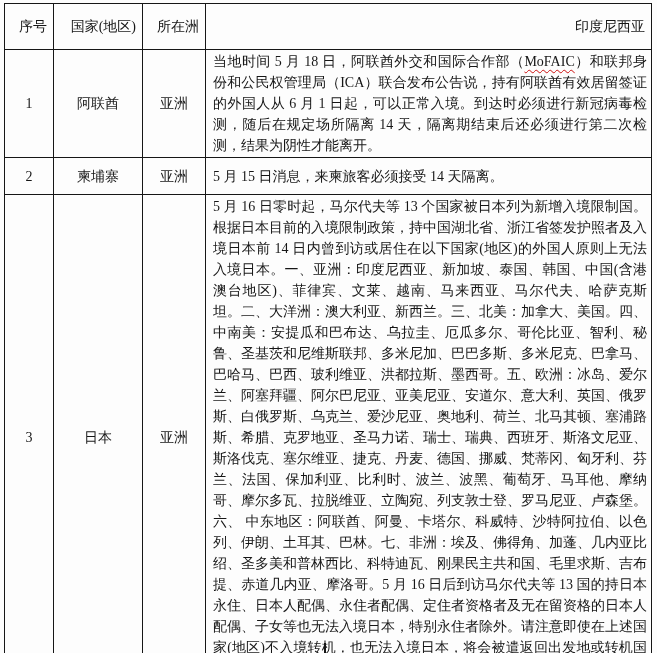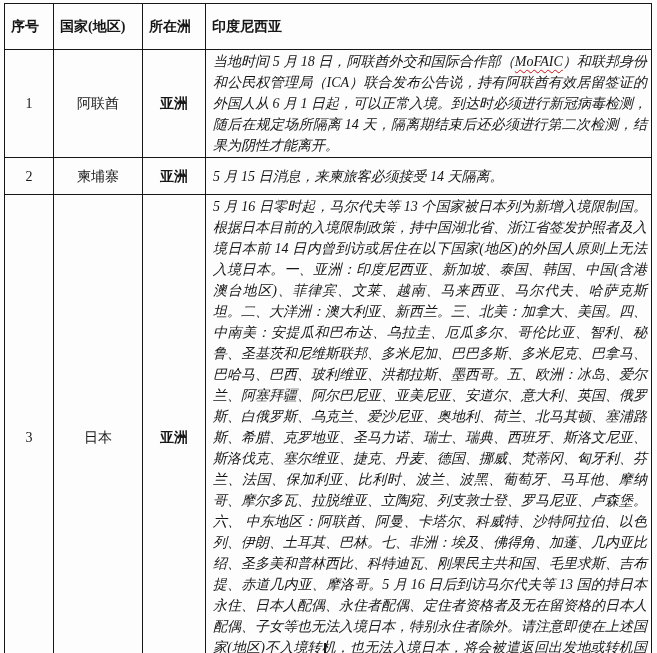--- a/index.html
+++ b/index.html
@@ -28,36 +28,35 @@
   table.doc-table th,
   table.doc-table td {
     border: 1px solid #161616;
     font-size: 14px;
     line-height: 21px;
     vertical-align: middle;
     word-break: break-all;
   }
   th.h-index, td.c-index       { width: 36px; }
   th.h-country, td.c-country   { width: 76px; }
-  th.h-continent, td.c-continent { width: 50px; font-weight: bold; }
+  th.h-continent, td.c-continent { width: 50px; }
   th.h-content, td.c-content   { width: auto; }
   table.doc-table th {
-    font-weight: bold;
-    text-align: left;
+    font-weight: normal;
+    text-align: right;
     padding: 2px 6px;
     height: 41px;
   }
   td.center {
     text-align: center;
     padding: 2px 4px;
   }
   td.c-content {
     text-align: justify;
     padding: 1px 4px 1px 7px;
-    font-style: italic;
   }
   tr.r1 { height: 87px; }
   tr.r2 { height: 37px; }
   tr.r3 { height: 437px; }
   .misspelled {
     text-decoration-line: underline;
     text-decoration-style: wavy;
     text-decoration-thickness: 1px;
     text-underline-offset: 3px;
   }

